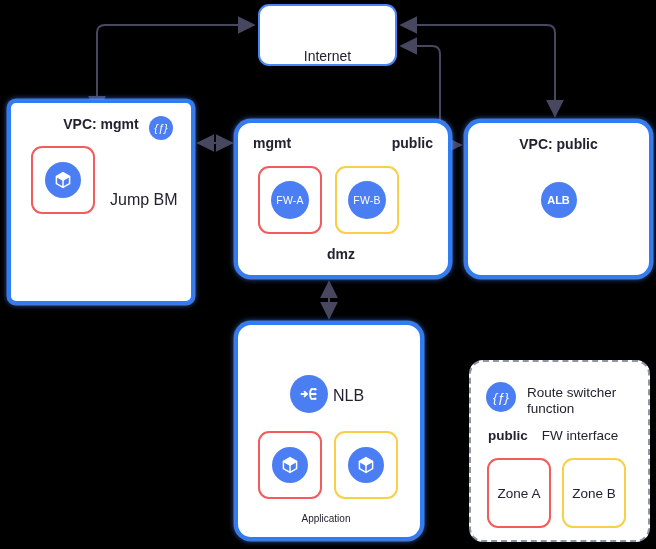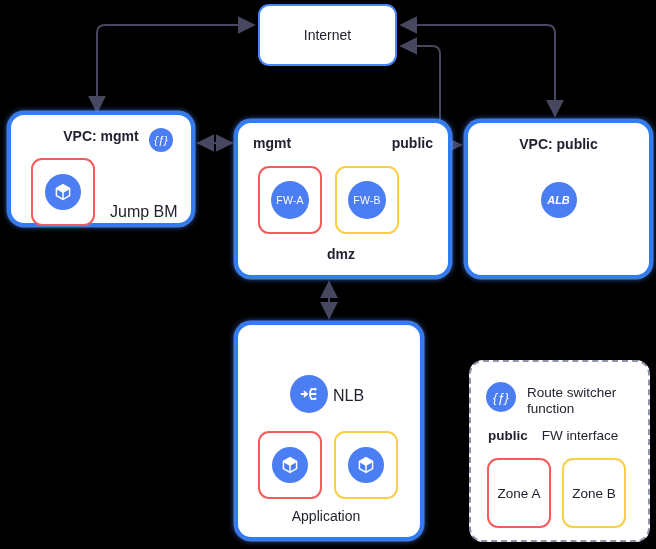--- a/index.html
+++ b/index.html
@@ -6,27 +6,27 @@
   .canvas{
     position:relative;width:656px;height:549px;background:#000;overflow:hidden;
     font-family:"Liberation Sans","DejaVu Sans",sans-serif;color:#232230;
   }
   .connectors{position:absolute;left:0;top:0;width:656px;height:549px;pointer-events:none;}
 
   
   .whitebox{position:absolute;background:#fff;box-sizing:border-box;}
   .internet{
     left:258px;top:4px;width:139px;height:62px;border:2.5px solid #4a85f8;border-radius:11px;
-    display:flex;align-items:center;justify-content:center;font-size:14px;
+    display:flex;align-items:flex-end;justify-content:center;font-size:14px;
   }
   .vpc{
     border:3px solid #2f7cf7;border-radius:16px;
     box-shadow:0 0 0 1.5px rgba(86,146,255,.75),0 0 5px 2px rgba(64,130,255,.55);
   }
-  .vpc-mgmt{left:8px;top:112px;width:186px;height:114px;}
+  .vpc-mgmt{left:8px;top:100px;width:186px;height:204px;border-radius:8px;}
   .fw-subnet{left:235px;top:120px;width:216px;height:158px;}
   .vpc-public{left:465px;top:120px;width:187px;height:158px;padding-left:8px;}
   .vpc-dmz{left:235px;top:322px;width:188px;height:218px;}
   .legend{
     left:469px;top:360px;width:181px;height:182px;background:#fff;position:absolute;
     border:2px dashed #8f95a8;border-radius:14px;box-sizing:border-box;
   }
 
   .vpc-title{position:absolute;left:0;right:0;top:13px;text-align:center;font-weight:bold;font-size:14px;}
   .corner-label{position:absolute;font-weight:bold;font-size:14px;}
@@ -40,40 +40,40 @@
     box-sizing:border-box;display:flex;align-items:center;justify-content:center;
   }
   .zone.red{border:2.5px solid #f25c5c;}
   .zone.yellow{border:2.5px solid #f8cf48;}
 
   
   .bcircle{
     background:#4c7ef3;border-radius:50%;display:flex;align-items:center;justify-content:center;
     color:#fff;
   }
-  .c36{width:36px;height:36px;font-style:italic;}
+  .c36{width:36px;height:36px;}
   .c38{width:38px;height:38px;}
   .fw-text{font-size:10.5px;font-weight:normal;letter-spacing:.2px;}
   .alb-circle{position:absolute;left:50%;top:59px;margin-left:-18px;font-size:11px;font-weight:bold;}
   .fn-circle{
     position:absolute;background:#4c7ef3;border-radius:50%;color:#fff;
     display:flex;align-items:center;justify-content:center;font-style:italic;
   }
   .fn-small{width:24px;height:24px;right:18px;top:13px;font-size:11px;}
   .fn-legend{width:30px;height:30px;left:15px;top:20px;font-size:13px;}
 
   .side-label{position:absolute;font-size:16px;}
   .jump-label{left:99px;top:88px;}
   .nlb-circle{position:absolute;left:52px;top:50px;}
   .nlb-label{left:95px;top:62px;}
   .zone-a1{left:20px;top:43px;}
   .zone-b1{left:97px;top:43px;}
   .zone-a2{left:20px;top:106px;}
   .zone-b2{left:96px;top:106px;}
-  .bottom-label{position:absolute;left:0;right:6px;bottom:13px;text-align:center;font-size:14px;}
+  .bottom-label{position:absolute;left:0;right:6px;bottom:13px;text-align:center;font-size:10px;}
 
   
   .legend-fn-text{position:absolute;left:56px;top:23px;width:112px;font-size:13.5px;line-height:1.22;}
   .legend-row{position:absolute;left:17px;top:66px;display:flex;gap:14px;font-size:13.5px;}
   .legend-row .b{font-weight:bold;}
   .zone-la{left:16px;top:96px;width:64px;height:70px;}
   .zone-lb{left:91px;top:96px;width:64px;height:70px;}
   .zone-label{font-size:13.5px;}
 </style>
 </head>

